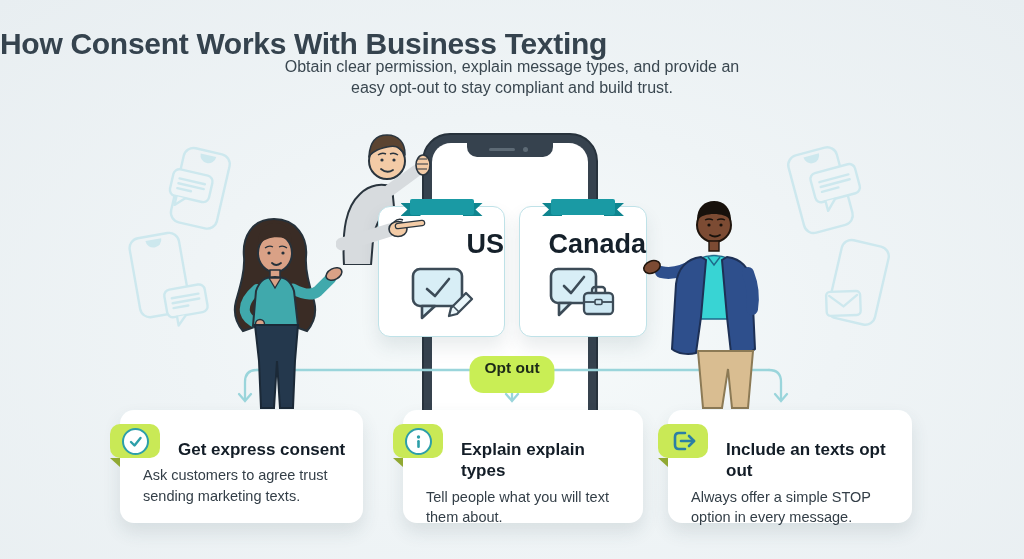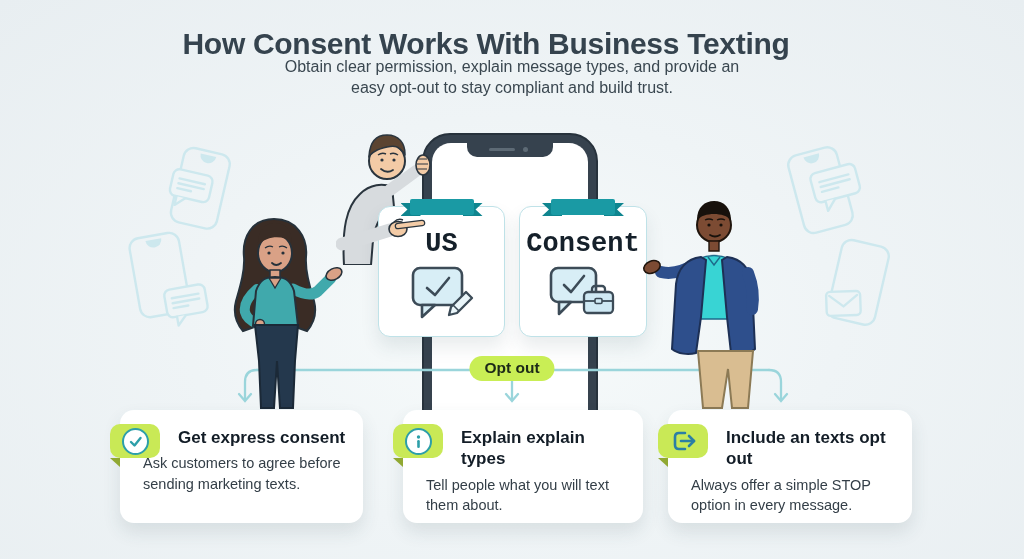--- a/index.html
+++ b/index.html
@@ -4,21 +4,21 @@
 <style>
   html,body{margin:0;padding:0;background:#dfe6ea;}
   .canvas{
     position:relative;width:1024px;height:559px;overflow:hidden;
     font-family:"Liberation Sans",sans-serif;
     background:
       radial-gradient(ellipse at 50% 58%, #f7fbfb 0%, #eff4f6 45%, #e8eef1 100%);
   }
   
   .title{
-    position:absolute;top:27px;left:0;width:972px;text-align:center;
+    position:absolute;top:27px;left:0;width:972px;text-align:left;
     font-size:30px;font-weight:700;color:#35434e;letter-spacing:-0.3px;
   }
   .subtitle{
     position:absolute;top:56px;left:0;width:1024px;text-align:center;
     font-size:16px;color:#3a4750;line-height:21px;
   }
   
   .layer{position:absolute;left:0;top:0;pointer-events:none;}
   
   .phone{
@@ -38,34 +38,34 @@
   .camera{position:absolute;left:56px;top:4px;width:5px;height:5px;background:#5d6a75;border-radius:50%;}
   
   .country-card{
     position:absolute;top:206px;width:127px;height:131px;background:#ffffff;
     border:1.5px solid #bfe2e8;border-radius:12px;box-sizing:border-box;
     box-shadow:0 10px 18px rgba(44,72,82,.10);z-index:4;text-align:center;
   }
   .country-card.us{left:378px;}
   .country-card.canada{left:519px;width:128px;}
   .country-label{
-    margin-top:22px;font-family:Liberation Mono, monospace;font-weight:700;
-    font-size:27px;color:#15202a;
+    margin-top:22px;font-family:Liberation Sans, sans-serif;font-weight:700;
+    font-size:27px;color:#15202a;text-align:right;
   }
   .country-icon{margin-top:6px;}
   .ribbon{position:absolute;top:-8px;left:50%;transform:translateX(-50%);width:64px;height:16px;}
   .ribbon .end{position:absolute;top:4px;width:20px;height:13px;background:#0f858f;}
   .ribbon .end.l{left:-9px;clip-path:polygon(0 0,100% 0,100% 100%,0 100%,7px 50%);}
   .ribbon .end.r{right:-9px;clip-path:polygon(0 0,100% 0,calc(100% - 7px) 50%,100% 100%,0 100%);}
   .ribbon .band{position:absolute;inset:0;background:#1a9aa4;border-radius:2px;}
   
   .pill{
     position:absolute;left:512px;top:356px;transform:translateX(-50%);
     background:#c9ee55;color:#1d2a18;font-weight:700;font-size:15.5px;
-    padding:3px 15px 4px;border-radius:14px;z-index:7;white-space:nowrap;
+    padding:3px 15px 16px;border-radius:14px;z-index:7;white-space:nowrap;
   }
   
   .step-card{
     position:absolute;top:410px;height:113px;background:#ffffff;border-radius:14px;
     box-shadow:0 9px 18px rgba(50,72,82,.12);z-index:8;box-sizing:border-box;
   }
   .step-card.s0{left:120px;width:243px;}
   .step-card.s1{left:403px;width:240px;}
   .step-card.s2{left:668px;width:244px;}
   .tag{
@@ -76,21 +76,21 @@
   .tag::after{
     content:"";position:absolute;left:0;top:34px;width:10px;height:9px;
     background:#90a832;clip-path:polygon(0 0,100% 0,100% 100%);
   }
   .tag .ring{
     width:27px;height:27px;background:#ffffff;border:2.5px solid #2d9fa9;
     border-radius:50%;box-sizing:border-box;display:flex;align-items:center;justify-content:center;
   }
   .step-title{
     font-size:17px;font-weight:700;color:#131d27;line-height:1.25;
-    margin:17px 14px 5px 58px;
+    margin:29px 14px 5px 58px;
   }
   .step-desc{
     font-size:14.5px;color:#333e47;line-height:1.4;margin:0 14px 0 23px;
   }
 </style>
 </head>
 <body>
 
 <div class="canvas">
 
@@ -191,21 +191,21 @@
       <path d="M44,40 L50,46" stroke="#3c4b57" stroke-width="1.6"></path>
     </svg>
   </div>
 
   <div class="country-card canada">
     <div class="ribbon">
       <div class="end l"></div>
         <div class="end r"></div>
         <div class="band"></div>
     </div>
-    <div class="country-label">Consent</div>
+    <div class="country-label">Canada</div>
     <svg class="country-icon" width="72" height="56">
       <rect x="4" y="3" width="45" height="34" rx="7" fill="#d8eef6" stroke="#3c4b57" stroke-width="2.6"></rect>
       <path d="M12,37 L12,49 L24,37 Z" fill="#d8eef6" stroke="#3c4b57" stroke-width="2.6" stroke-linejoin="round"></path>
       <path d="M17,20 L24,27 L37,11" fill="none" stroke="#3c4b57" stroke-width="2.6" stroke-linecap="round" stroke-linejoin="round"></path>
       <path d="M45,27 v-3 a3,3 0 0 1 3,-3 h7 a3,3 0 0 1 3,3 v3" fill="none" stroke="#3c4b57" stroke-width="2.3"></path>
       <rect x="37" y="27" width="29" height="21" rx="4" fill="#cfe9f4" stroke="#3c4b57" stroke-width="2.3"></rect>
       <path d="M37,36 h29" stroke="#3c4b57" stroke-width="1.8"></path>
       <rect x="48" y="33.5" width="7" height="5" rx="1.2" fill="#cfe9f4" stroke="#3c4b57" stroke-width="1.6"></rect>
     </svg>
   </div>
@@ -258,21 +258,21 @@
 
   <div class="step-card s0">
     <div class="tag">
       <div class="ring">
         <svg width="17" height="17">
             <path d="M4,9 L7.5,12.5 L13.5,5" fill="none" stroke="#2d9fa9" stroke-width="2.4" stroke-linecap="round" stroke-linejoin="round"></path>
           </svg>
       </div>
     </div>
     <div class="step-title">Get express consent</div>
-    <div class="step-desc">Ask customers to agree before sending marketing texts.</div>
+    <div class="step-desc">Ask customers to agree trust sending marketing texts.</div>
   </div>
 
   <div class="step-card s1">
     <div class="tag">
       <div class="ring">
         <svg width="17" height="17">
             <circle cx="8.5" cy="4" r="1.7" fill="#2d9fa9"></circle>
             <rect x="7.2" y="7" width="2.6" height="8" rx="1.3" fill="#2d9fa9"></rect>
           </svg>
       </div>

